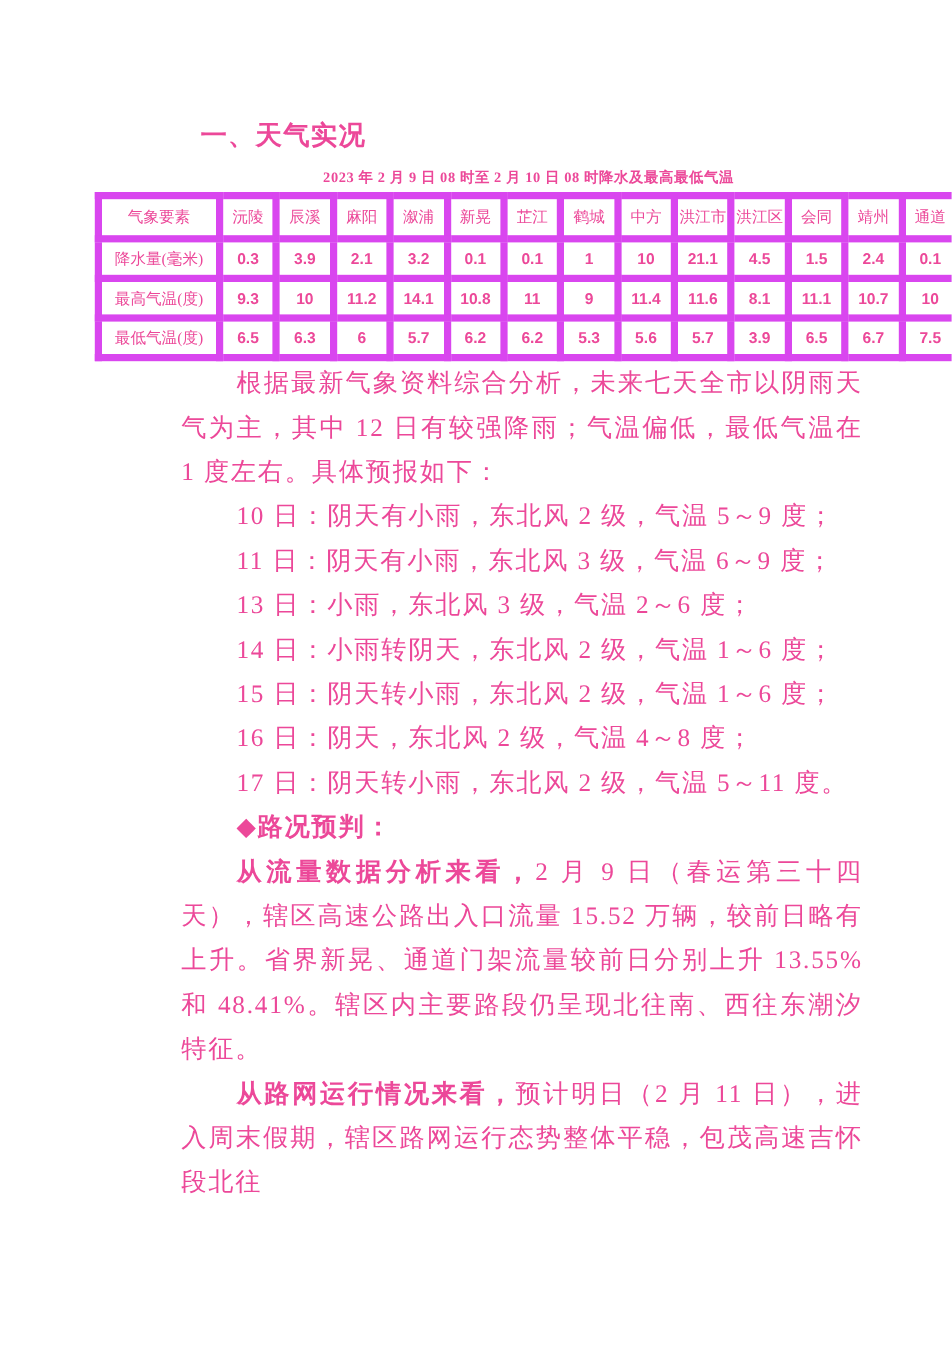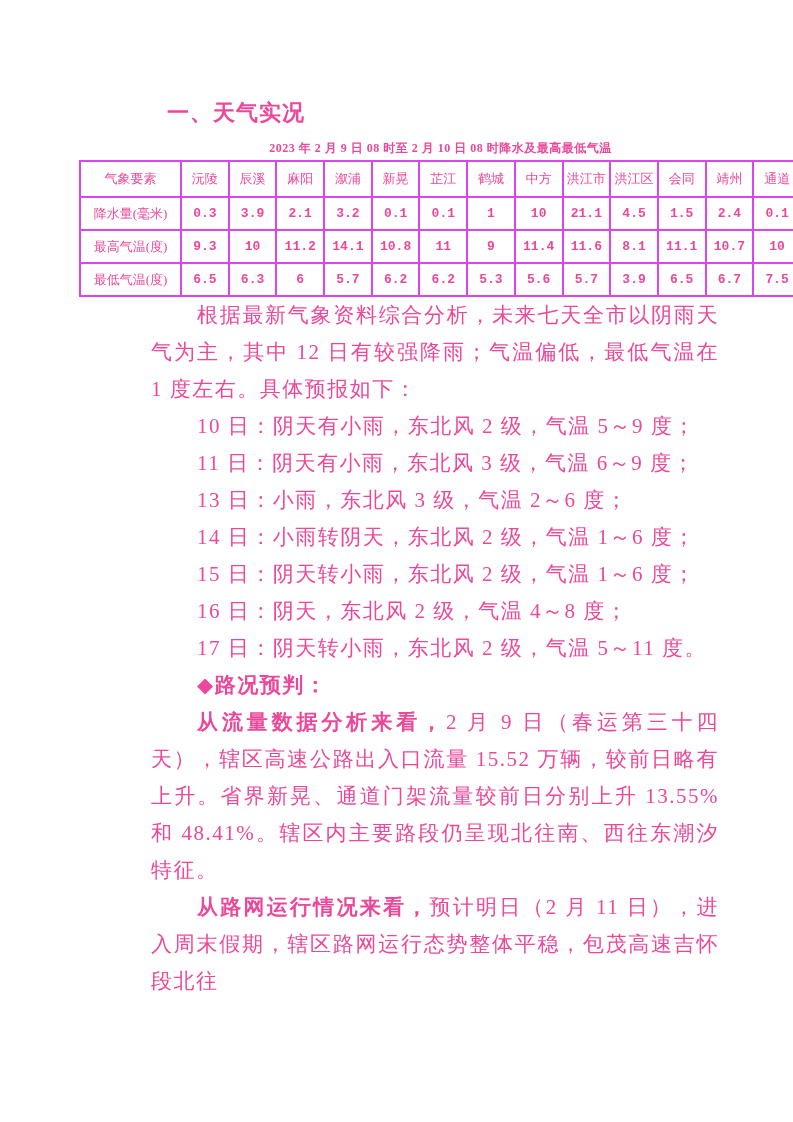--- a/index.html
+++ b/index.html
@@ -32,30 +32,30 @@
   }
   table.weather {
     margin-left: 35px;
     width: 723px;
     border-collapse: collapse;
     table-layout: fixed;
     border: 2px solid #000;
   }
   table.weather col.c-label { width: 101px; }
   table.weather td {
-    border: 2px solid #d946ef;
+    border: 6px solid #d946ef;
     text-align: center;
     vertical-align: middle;
     font-size: 13px;
     padding: 0 1px;
   }
   table.weather tr { height: 33px; }
   table.weather tr.hdr-row { height: 36px; }
   td.num {
-    font-family: Liberation Mono, monospace;
+    font-family: Liberation Sans, sans-serif;
     font-weight: bold;
     font-size: 13px;
   }
   .h2 { margin-top: 11px; margin-bottom: 9px; }
   .body-block {
     margin-left: 107px;
     width: 568px;
     font-size: 21px;
     line-height: 37px;
     letter-spacing: 1.5px;

